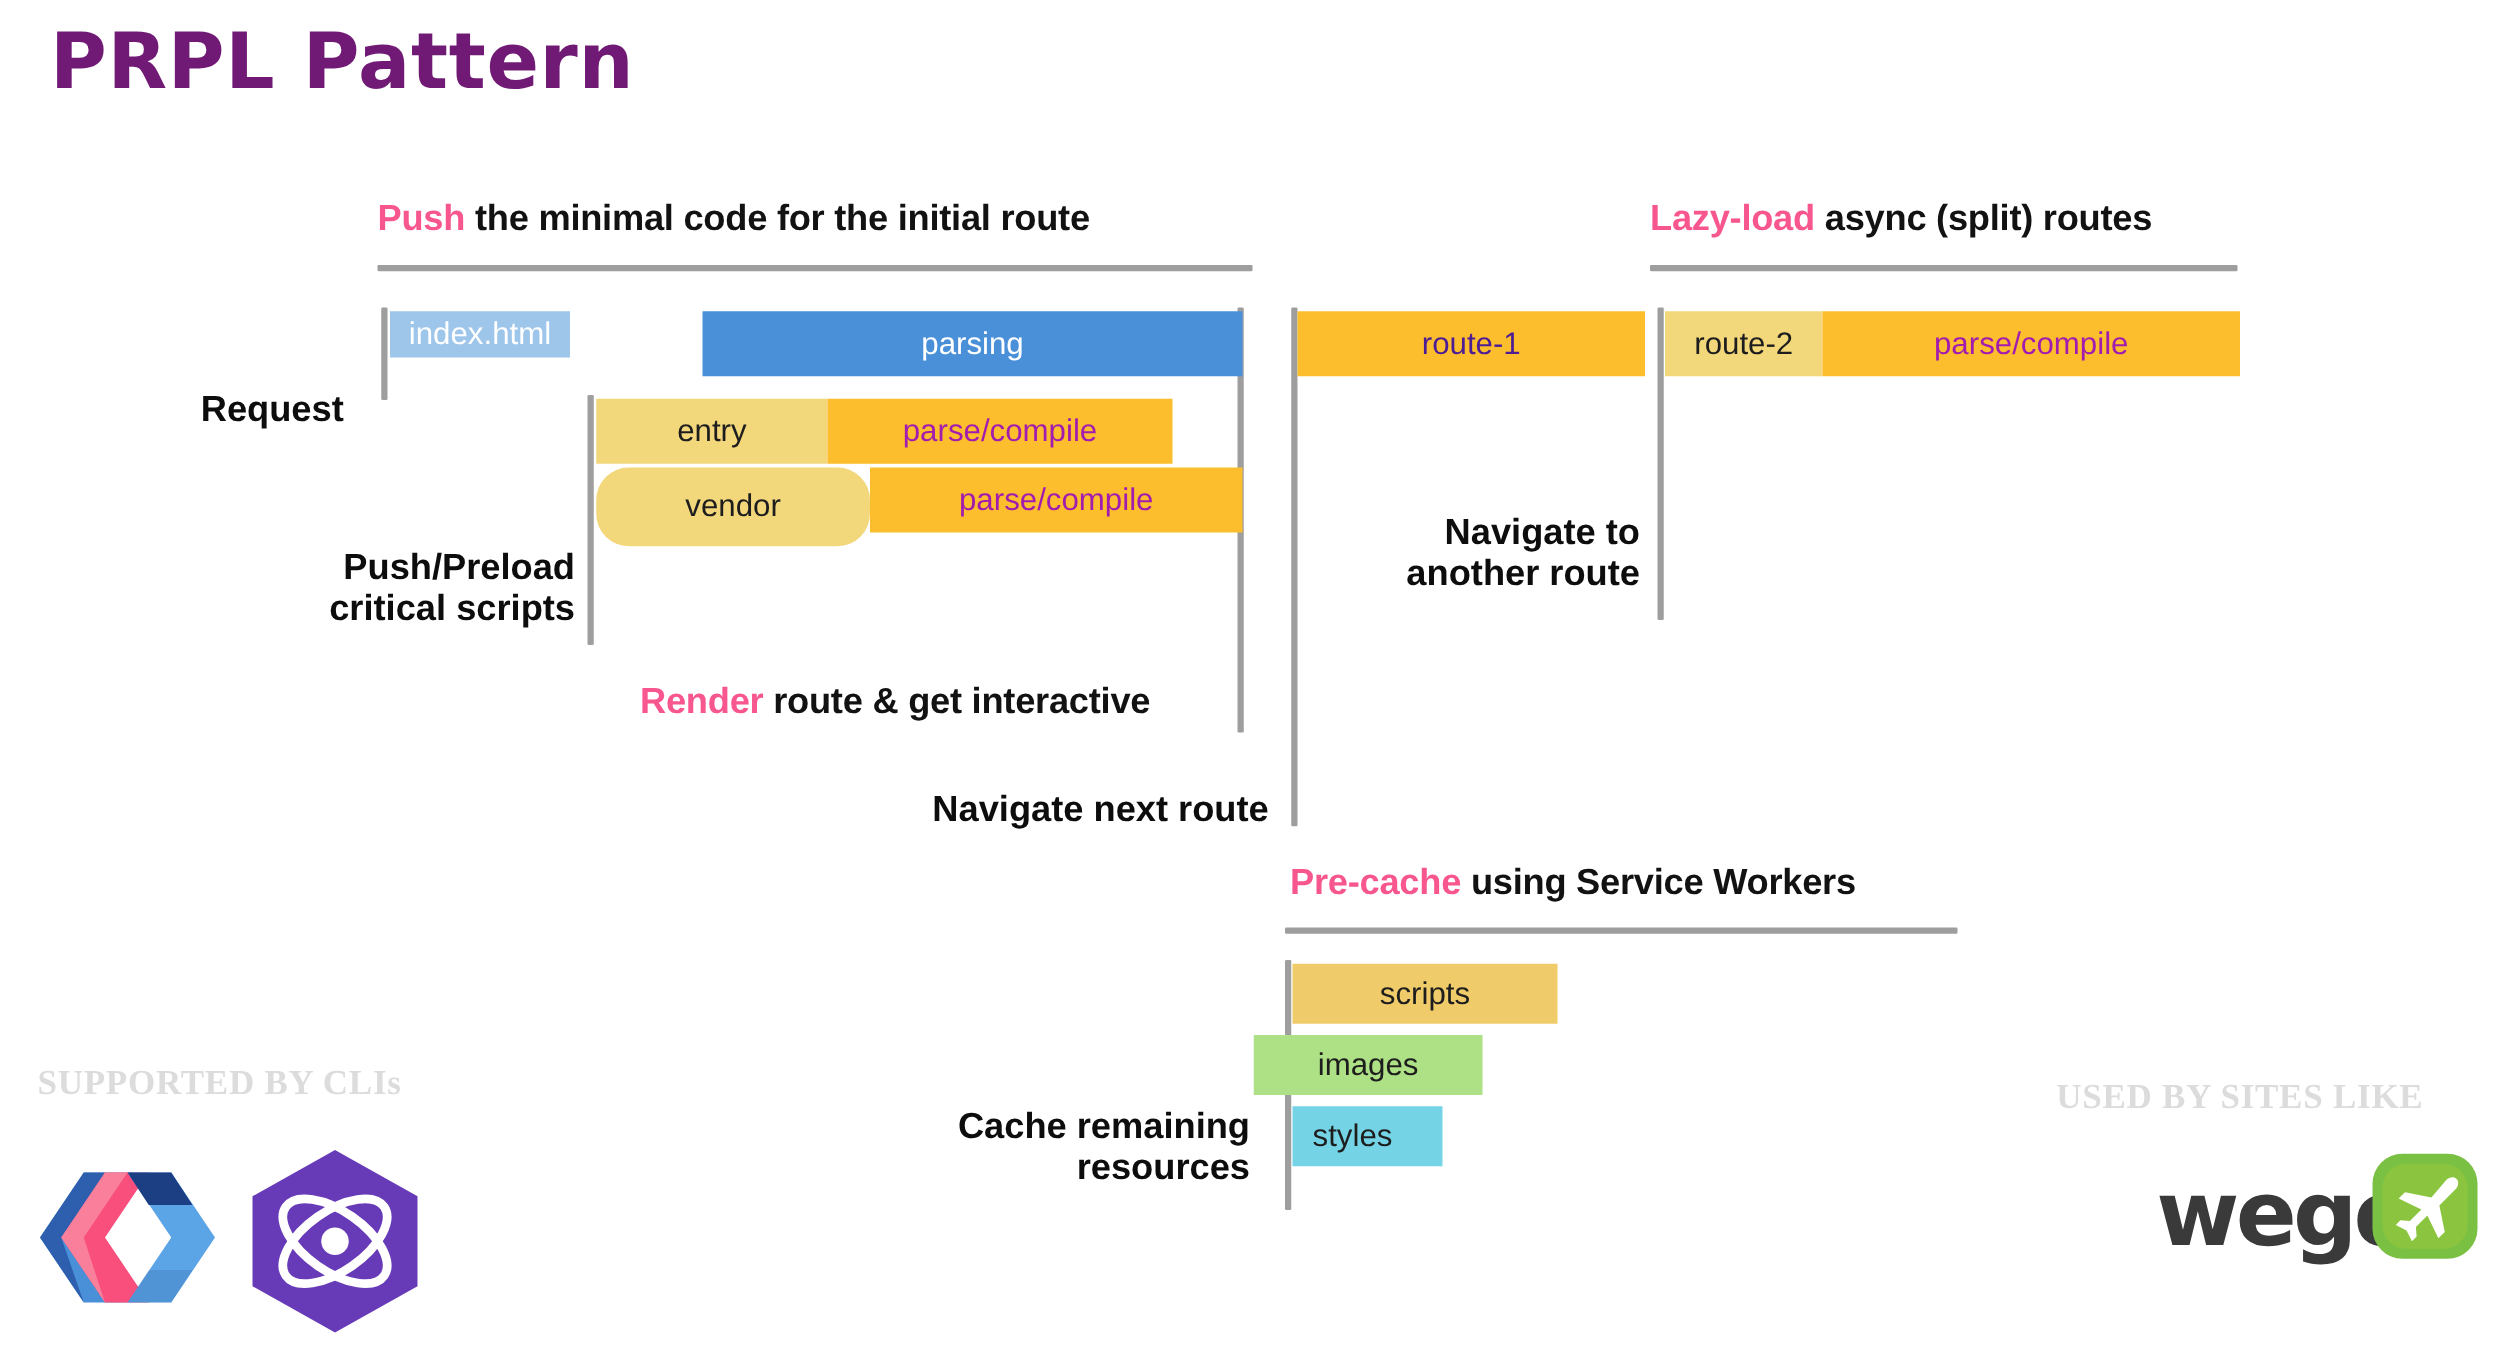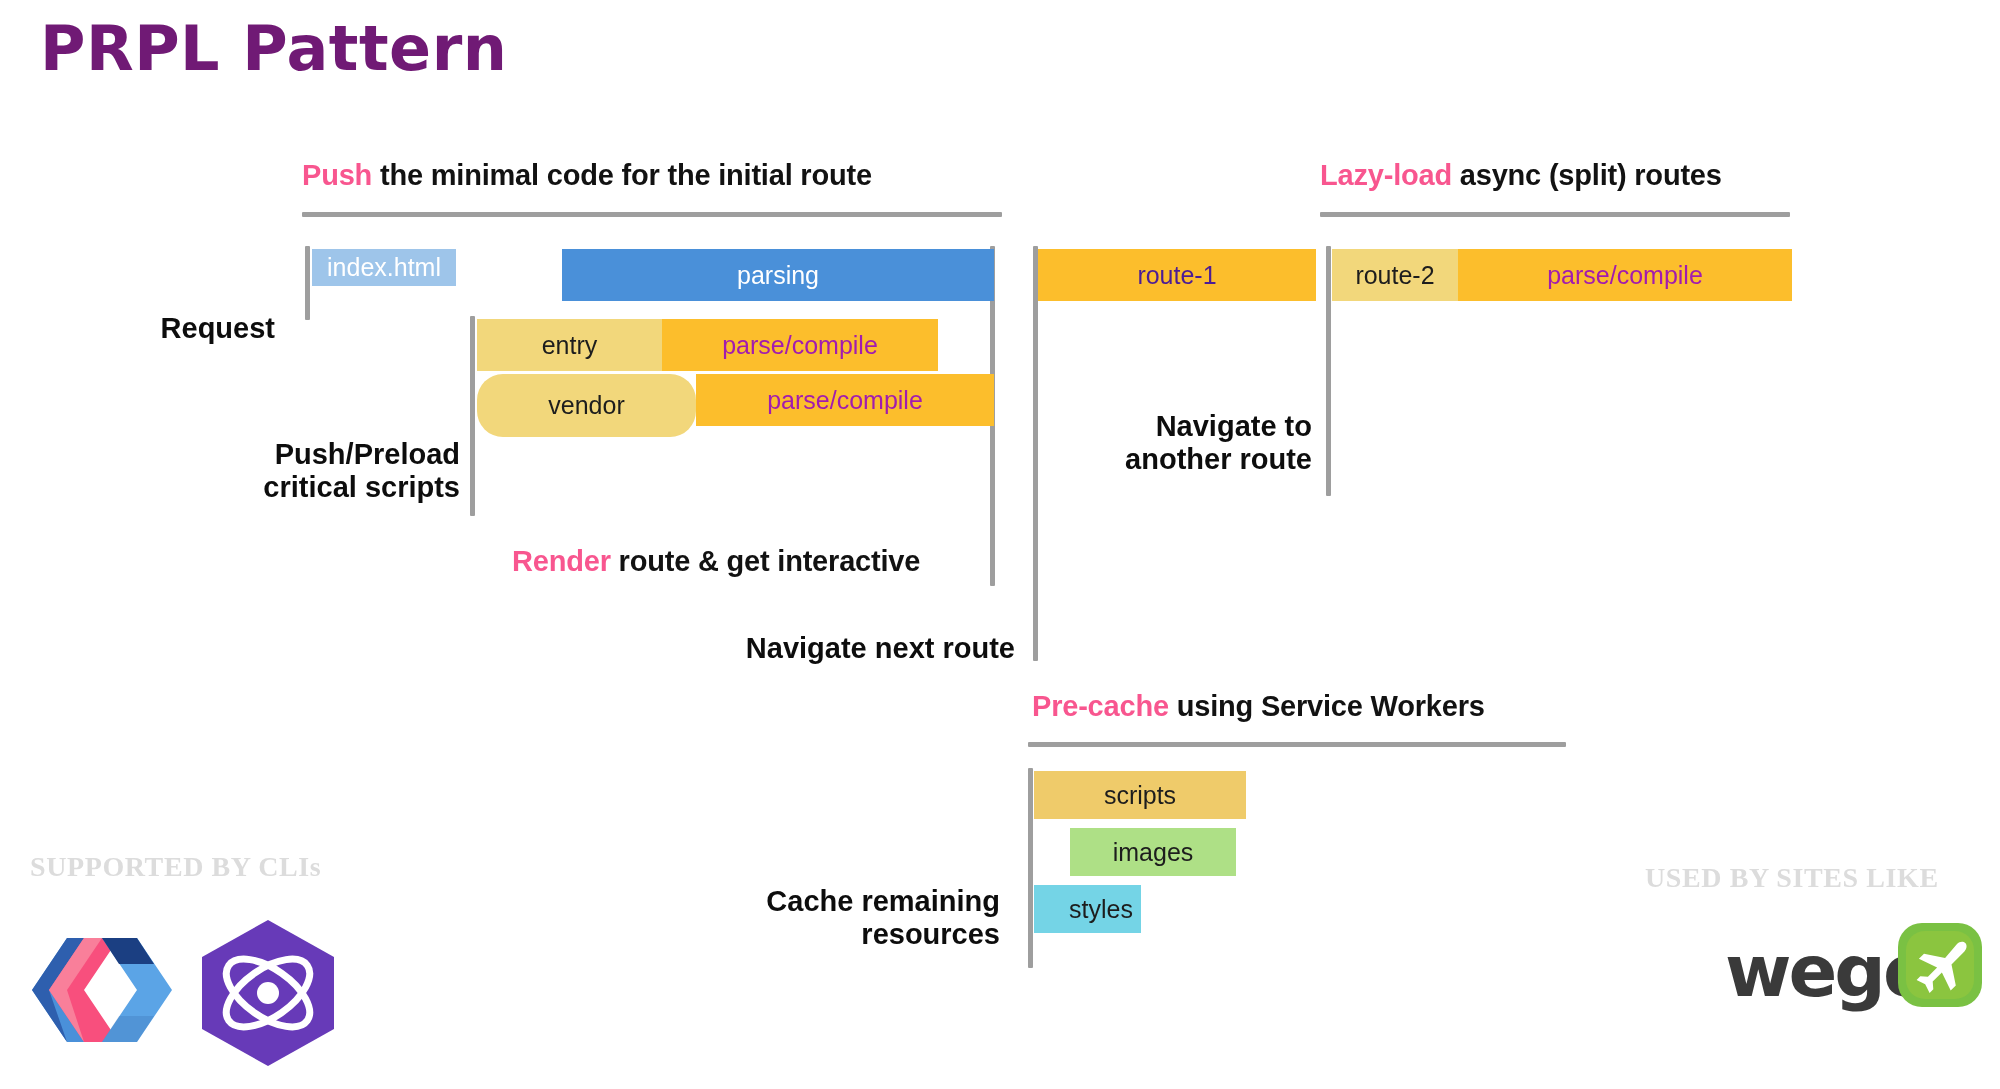--- a/index.html
+++ b/index.html
@@ -171,22 +171,22 @@
 another route</div>
 
   <div class="section-heading" style="left:1032px; top:690px;">
     <span class="accent">Pre-cache</span><span> using Service Workers</span>
   </div>
   <div class="hrule" style="left:1028px; top:742px; width:538px;"></div>
 
   <div class="vline" style="left:1028px; top:768px; height:200px;"></div>
 
   <div class="bar bar-scripts" style="left:1034px; top:771px; width:212px; height:48px;">scripts</div>
-  <div class="bar bar-images" style="left:1070px; top:828px; width:166px; height:48px;">images</div>
-  <div class="bar bar-styles" style="left:1034px; top:885px; width:107px; height:48px; justify-content:flex-start; padding-left:35px; box-sizing:border-box;">styles</div>
+  <div class="bar bar-images" style="left:1003px; top:828px; width:183px; height:48px;">images</div>
+  <div class="bar bar-styles" style="left:1034px; top:885px; width:120px; height:48px; justify-content:flex-start; padding-left:16px; box-sizing:border-box;">styles</div>
 
   <div class="step-label align-right" style="left:660px; top:885px; width:340px;">Cache remaining
 resources</div>
 
   <div class="footer-caption" style="left:30px; top:851px;">SUPPORTED BY CLIs</div>
 
   <div class="logo" style="left:32px; top:930px;">
     <svg width="140" height="120" viewBox="0 0 140 120" xmlns="http://www.w3.org/2000/svg">
       <g>
         <polygon points="35,8 70,8 35,60 70,112 35,112 0,60" fill="#4a90d9"></polygon>

